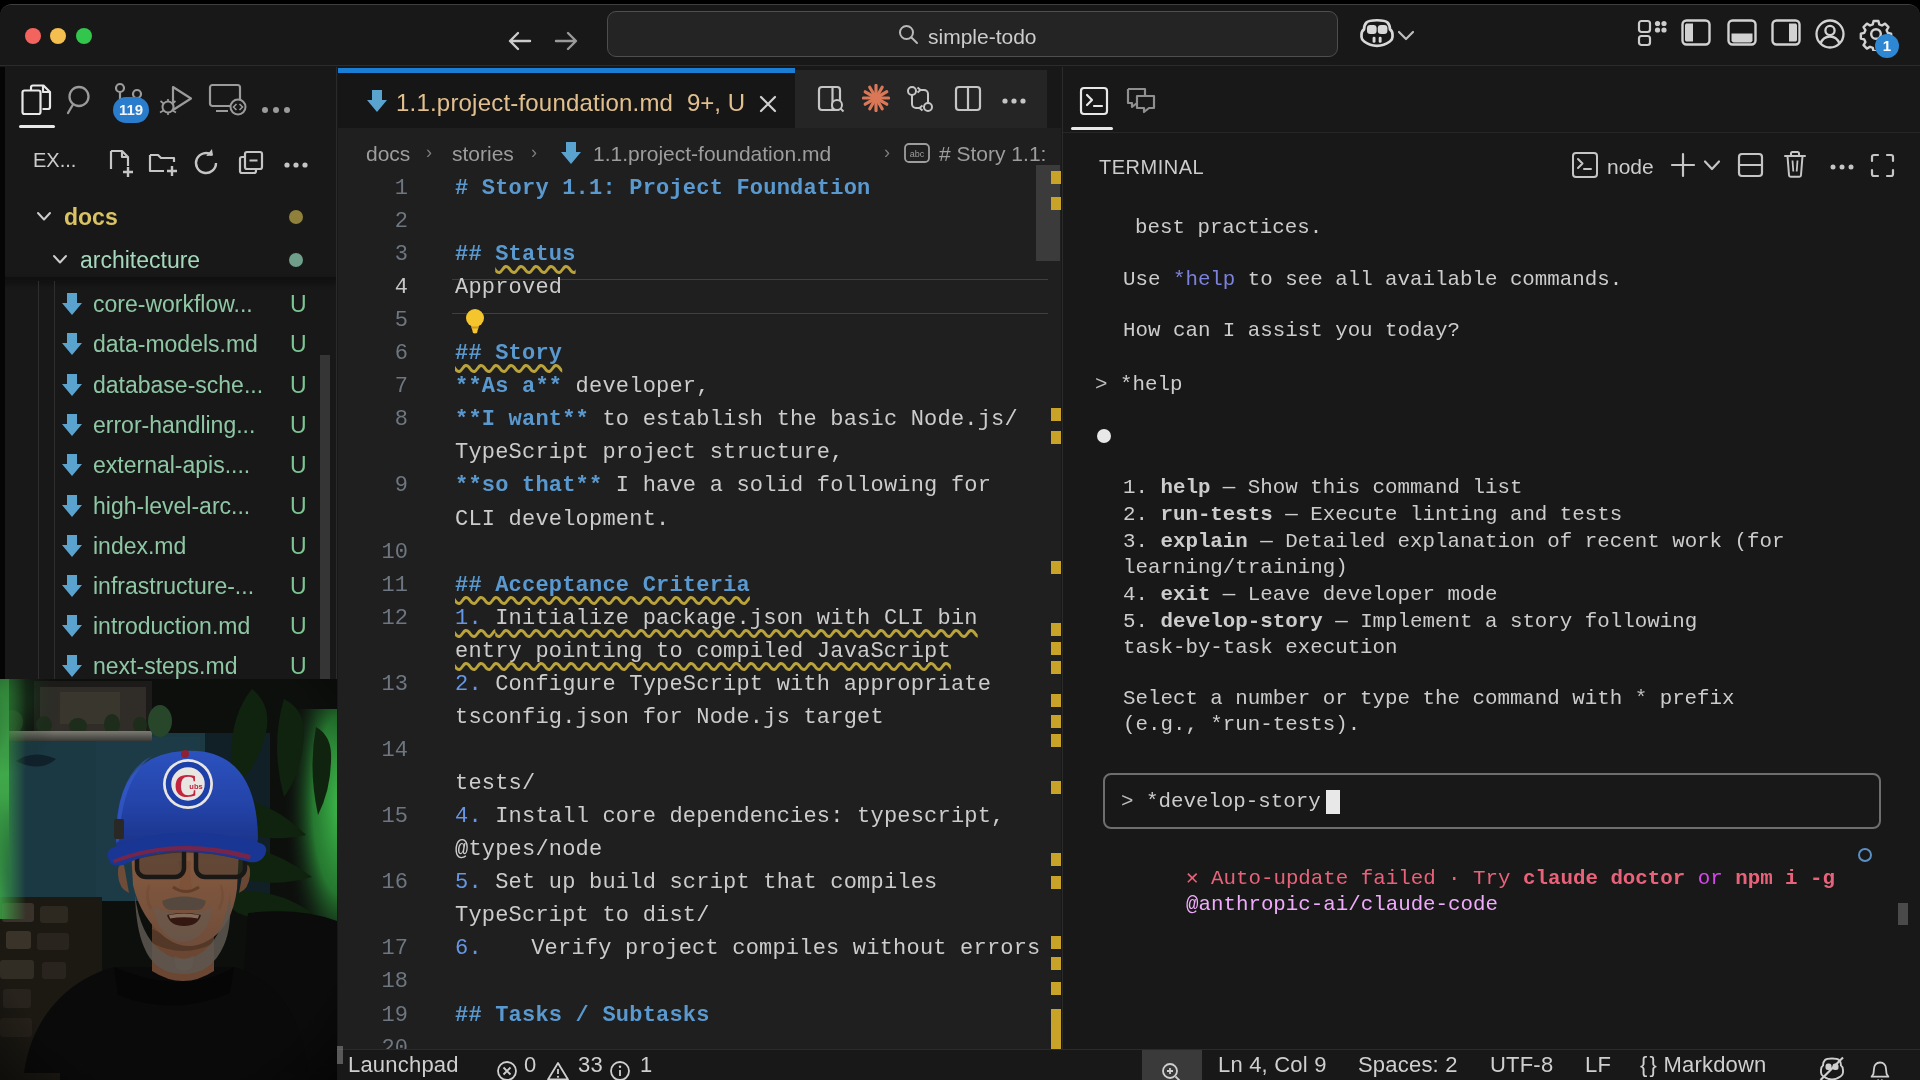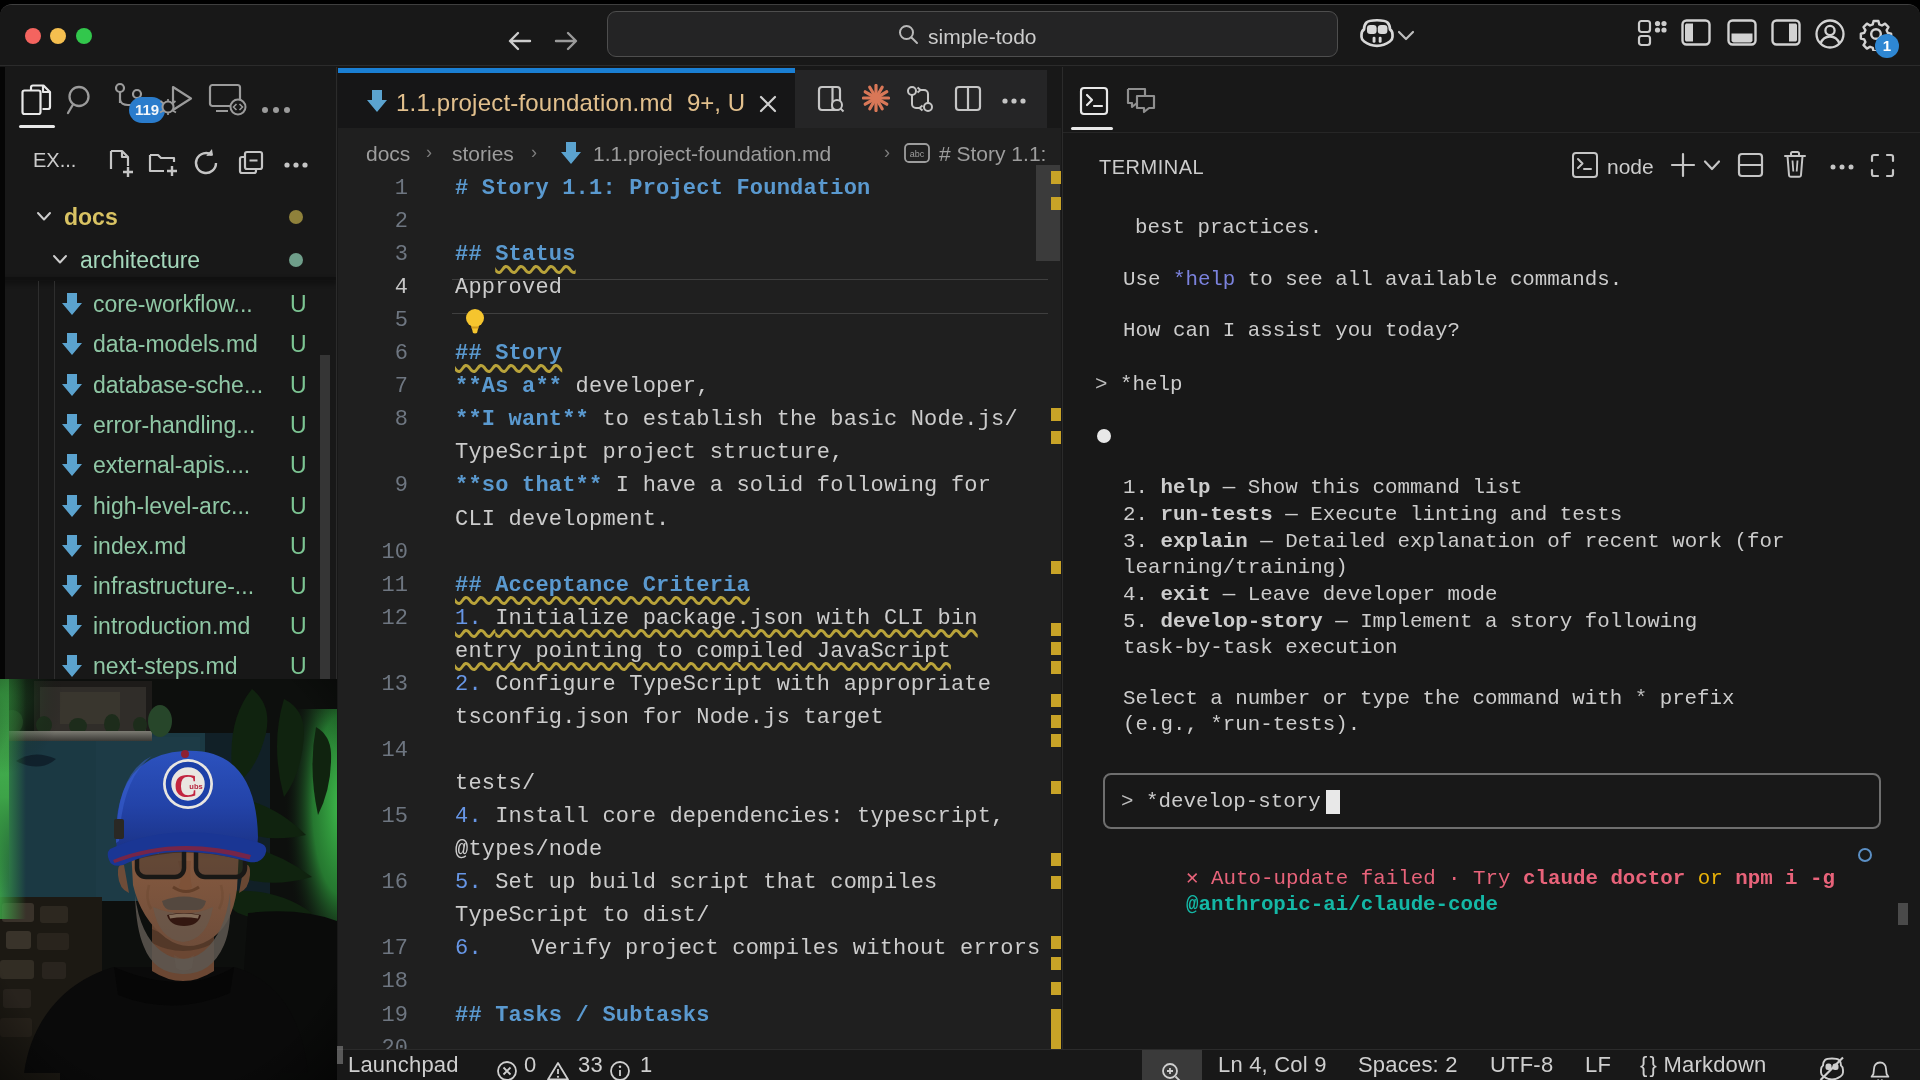--- a/index.html
+++ b/index.html
@@ -82,21 +82,21 @@
 <svg class="abs" style="left:64px;top:16px;" width="34" height="34" viewBox="0 0 34 34">
  <circle cx="15" cy="13.5" r="9.5" stroke="#9b9b9b" stroke-width="2.3" fill="none"></circle>
  <path d="M9 21.5 L4 30" stroke="#9b9b9b" stroke-width="2.3" stroke-linecap="round" fill="none"></path>
       </svg>
 <svg class="abs" style="left:110px;top:14px;" width="36" height="36" viewBox="0 0 36 36">
  <circle cx="10" cy="7" r="4" stroke="#9b9b9b" stroke-width="2.2" fill="none"></circle>
  <circle cx="27" cy="13" r="4" stroke="#9b9b9b" stroke-width="2.2" fill="none"></circle>
  <path d="M10 11 V22 M10 18 C10 22 14 24 18 24 L23 24" stroke="#9b9b9b" stroke-width="2.2" fill="none"></path>
       </svg>
 <div class="abs" style="left:113px;top:30px;min-width:36px;height:26px;border-radius:13px;background:#2a7ccc;color:#f2f6fa;
- font-size:15px;font-weight:bold;text-align:center;line-height:26px;padding:0 2px;margin-left:16px;">119</div>
+ font-size:15px;font-weight:bold;text-align:center;line-height:26px;padding:0 2px;">119</div>
 <svg class="abs" style="left:158px;top:15px;" width="38" height="36" viewBox="0 0 38 36">
  <path d="M15 5 L33 16.5 L15 28 Z" stroke="#9b9b9b" stroke-width="2.2" fill="none" stroke-linejoin="round"></path>
  <circle cx="10" cy="25" r="5.5" stroke="#9b9b9b" stroke-width="2" fill="#181818"></circle>
  <path d="M5.5 21.5 l-3 -2.5 M5.5 28.5 l-3.5 2 M14.5 21.5 l3 -2.5 M14.5 28.5 l3.5 2 M10 19.5 v-2.5 M10 30.5 v2.5" stroke="#9b9b9b" stroke-width="1.7"></path>
       </svg>
 <svg class="abs" style="left:208px;top:16px;" width="40" height="34" viewBox="0 0 40 34">
  <rect x="2" y="2" width="30" height="21" rx="2.5" stroke="#9b9b9b" stroke-width="2.2" fill="none"></rect>
  <path d="M8 28 h12" stroke="#9b9b9b" stroke-width="2.2"></path>
  <circle cx="30" cy="24" r="7.5" stroke="#9b9b9b" stroke-width="2" fill="#181818"></circle>
  <path d="M28.5 21 l-3 3 3 3 M31.5 21 l3 3 -3 3" stroke="#9b9b9b" stroke-width="1.6" fill="none"></path>
@@ -375,22 +375,22 @@
 <div class="abs mono" style="left:60px;top:488px;font-size:20.8px;line-height:26px;color:#cccccc;white-space:pre;"><span style="">learning/training)</span></div>
 <div class="abs mono" style="left:60px;top:515px;font-size:20.8px;line-height:26px;color:#cccccc;white-space:pre;"><span style="">4. </span><span style="font-weight:bold;">exit</span><span style=""> — Leave developer mode</span></div>
 <div class="abs mono" style="left:60px;top:542px;font-size:20.8px;line-height:26px;color:#cccccc;white-space:pre;"><span style="">5. </span><span style="font-weight:bold;">develop-story</span><span style=""> — Implement a story following</span></div>
 <div class="abs mono" style="left:60px;top:568px;font-size:20.8px;line-height:26px;color:#cccccc;white-space:pre;"><span style="">task-by-task execution</span></div>
 <div class="abs mono" style="left:60px;top:619px;font-size:20.8px;line-height:26px;color:#cccccc;white-space:pre;"><span style="">Select a number or type the command with </span><span style="color:#bdbdbd;">*</span><span style=""> prefix</span></div>
 <div class="abs mono" style="left:60px;top:645px;font-size:20.8px;line-height:26px;color:#cccccc;white-space:pre;"><span style="">(e.g., *run-tests).</span></div>
 <div class="abs" style="left:40px;top:706px;width:778px;height:56px;border:2px solid #6e6e6e;border-radius:8px;"></div>
 <div class="abs mono" style="left:58px;top:722px;font-size:20.8px;line-height:26px;color:#cccccc;white-space:pre;"><span style="color:#bdbdbd;">&gt; </span><span style="">*develop-story</span></div>
 <div class="abs" style="left:263px;top:723px;width:14px;height:24px;background:#e8e8e8;"></div>
 <div class="abs" style="left:795px;top:781px;width:14px;height:14px;border-radius:50%;border:2.5px solid #5b8fc4;"></div>
-<div class="abs mono" style="left:123px;top:799px;font-size:20.8px;line-height:26px;color:#cccccc;white-space:pre;"><span style="color:#e8637a;">✕ Auto-update failed · Try </span><span style="color:#e8637a;font-weight:bold;">claude doctor</span><span style="color:#eab308;"> or </span><span style="color:#e8637a;font-weight:bold;">npm i -g</span></div>
-<div class="abs mono" style="left:123px;top:825px;font-size:20.8px;line-height:26px;color:#cccccc;white-space:pre;"><span style="color:#14b8a6;font-weight:bold;">@anthropic-ai/claude-code</span></div>
+<div class="abs mono" style="left:123px;top:799px;font-size:20.8px;line-height:26px;color:#cccccc;white-space:pre;"><span style="color:#e8637a;">✕ Auto-update failed · Try </span><span style="color:#e8637a;font-weight:bold;">claude doctor</span><span style="color:#d946ef;"> or </span><span style="color:#e8637a;font-weight:bold;">npm i -g</span></div>
+<div class="abs mono" style="left:123px;top:825px;font-size:20.8px;line-height:26px;color:#cccccc;white-space:pre;"><span style="color:#f0abfc;font-weight:normal;">@anthropic-ai/claude-code</span></div>
 <div class="abs" style="left:835px;top:836px;width:10px;height:22px;background:#4a4a4a;"></div>
 </div>
 <div class="abs" style="left:0;top:1044px;width:1920px;height:32px;background:#181818;border-top:1px solid #2b2b2b;color:#cfcfcf;font-size:22px;letter-spacing:0.2px;">
 <div class="abs" style="left:337px;top:-4px;width:6px;height:18px;background:#9a9a9a;opacity:.5;"></div>
 <div class="abs" style="left:348px;top:2px;">Launchpad</div>
 <svg class="abs" style="left:496px;top:10px;" width="22" height="22" viewBox="0 0 22 22">
  <circle cx="11" cy="11" r="9" stroke="#cfcfcf" stroke-width="1.8" fill="none"></circle>
  <path d="M7.5 7.5 l7 7 M14.5 7.5 l-7 7" stroke="#cfcfcf" stroke-width="1.8"></path>
       </svg>
 <div class="abs" style="left:524px;top:2px;">0</div>

